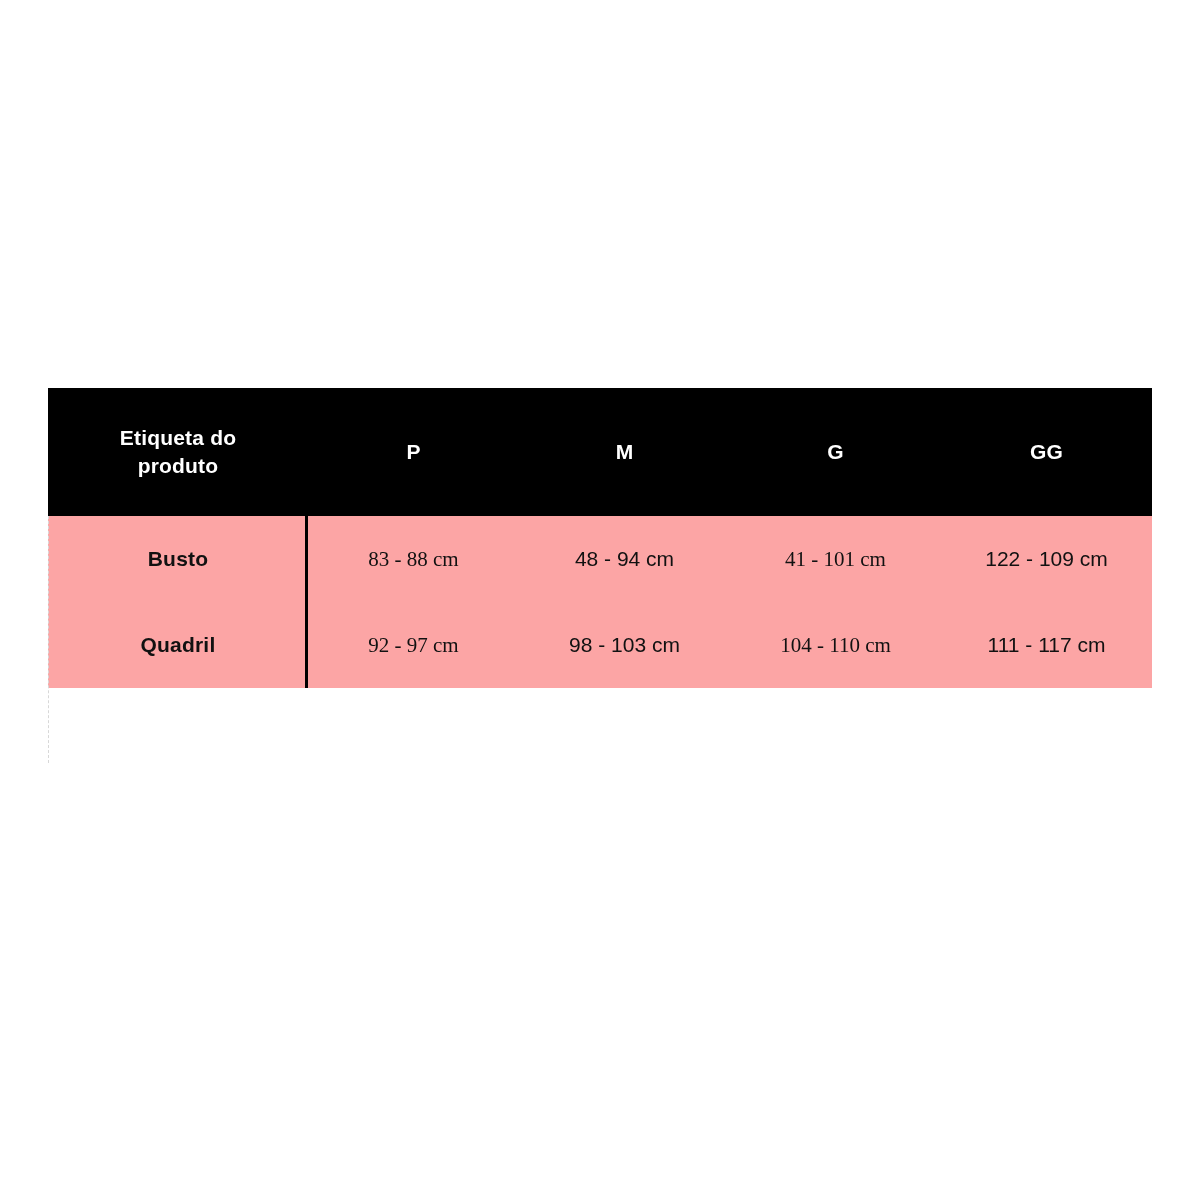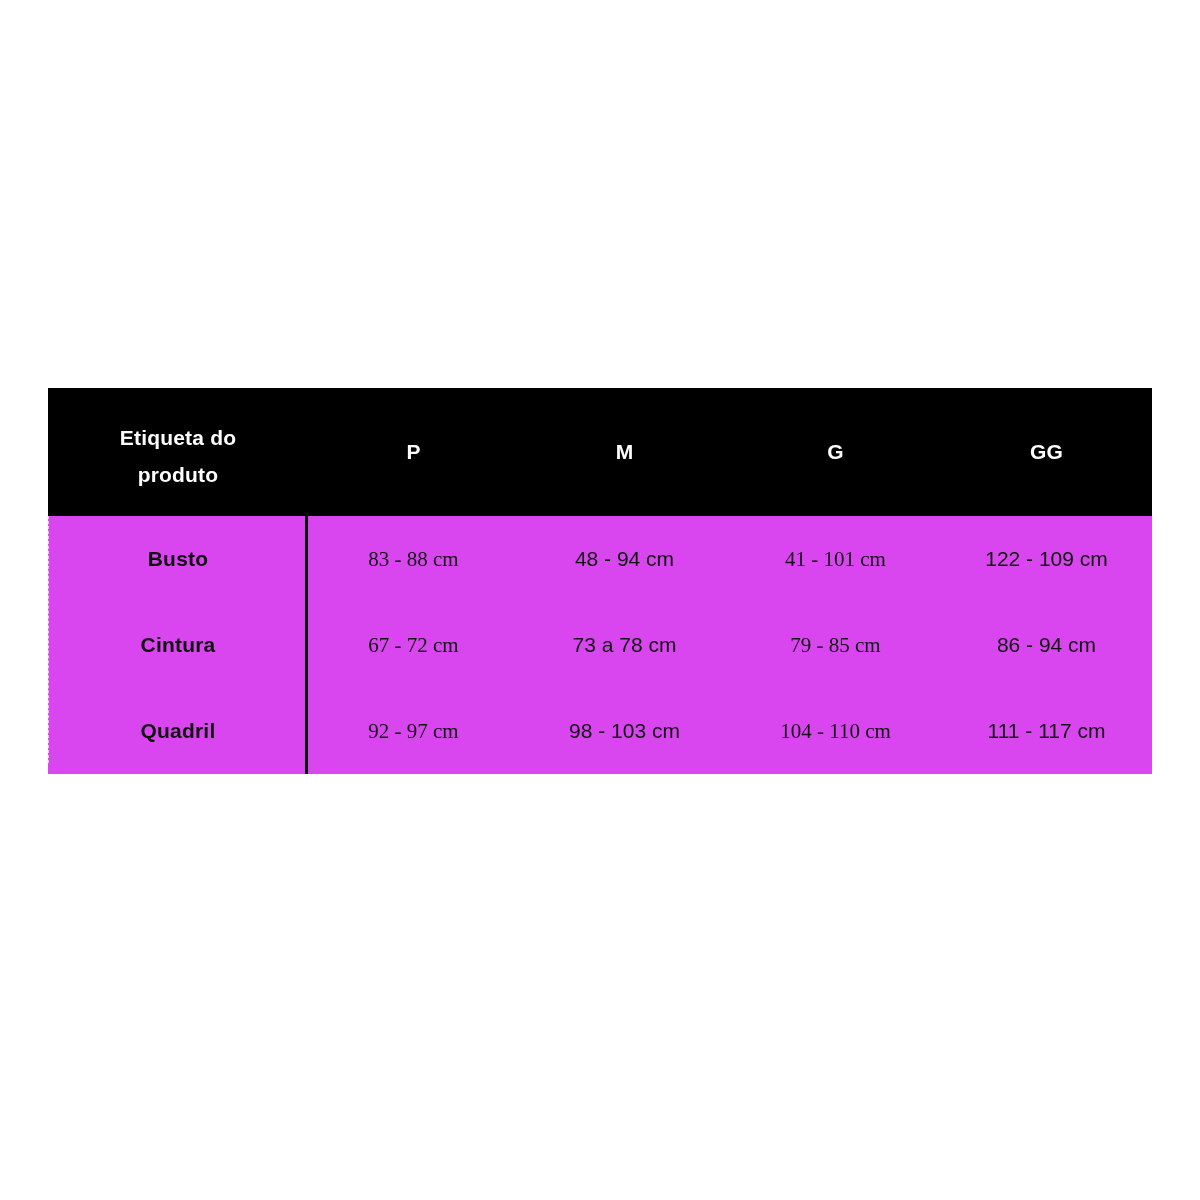--- a/index.html
+++ b/index.html
@@ -55,36 +55,35 @@
 
   th.col-label {
     font-size: 21px;
     line-height: 1.35;
     padding-left: 24px;
     padding-right: 8px;
     text-align: center;
   }
   th.col-label .lbl-line {
     display: block;
-    margin-top: 9px;
   }
 
   
   .size-table tbody tr {
     height: 86px;
   }
 
   .size-table tbody td {
     font-size: 21px;
     color: #111111;
     text-align: center;
     vertical-align: middle;
     padding: 0;
     border: none;
-    background: #d946ef;
+    background: #fca5a5;
     white-space: nowrap;
   }
 
   
   td.row-head {
     font-weight: bold;
     color: #000000;
     letter-spacing: 0.2px;
   }
 
@@ -148,27 +147,20 @@
       <tbody>
 
         <tr>
           <td class="row-head">Busto</td>
           <td class="shaded">83 - 88 cm</td>
           <td>48 - 94 cm</td>
           <td class="shaded">41 - 101 cm</td>
           <td>122 - 109 cm</td>
         </tr>
 
-        <tr>
-          <td class="row-head">Cintura</td>
-          <td class="shaded">67 - 72 cm</td>
-          <td>73 a 78 cm</td>
-          <td class="shaded">79 - 85 cm</td>
-          <td>86 - 94 cm</td>
-        </tr>
 
         <tr>
           <td class="row-head">Quadril</td>
           <td class="shaded">92 - 97 cm</td>
           <td>98 - 103 cm</td>
           <td class="shaded">104 - 110 cm</td>
           <td>111 - 117 cm</td>
         </tr>
 
       </tbody>

